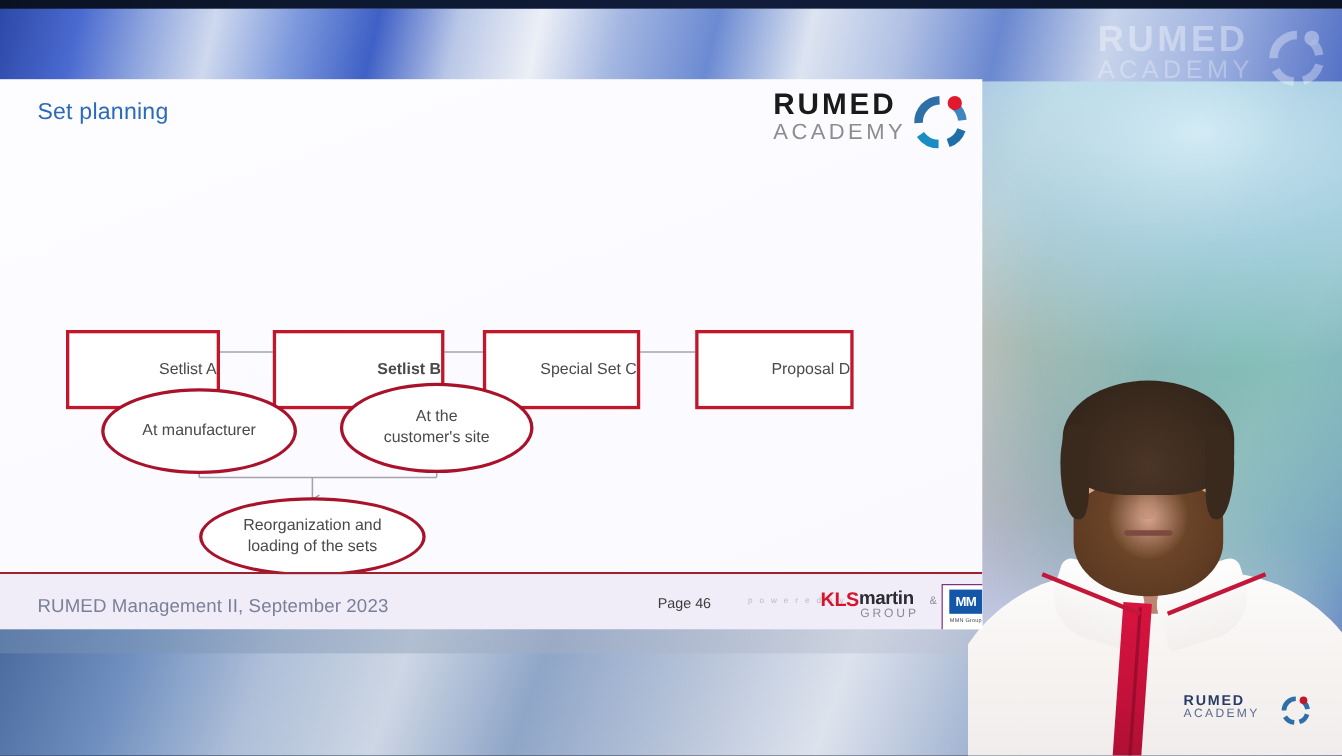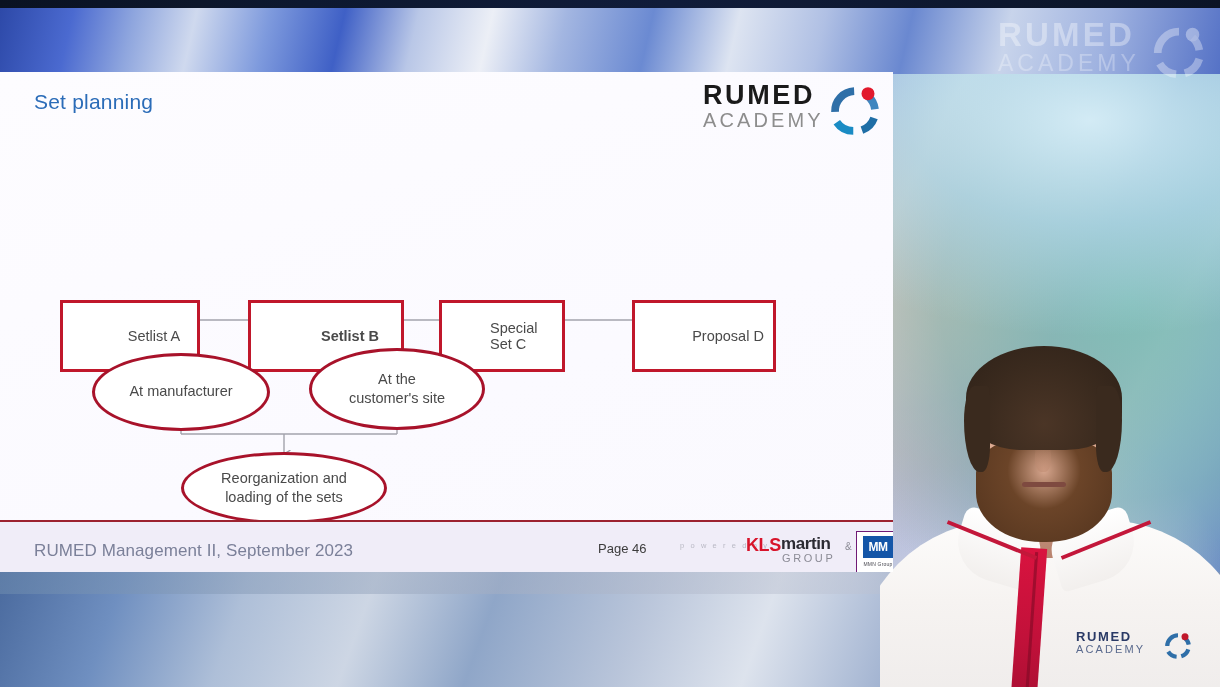--- a/index.html
+++ b/index.html
@@ -184,21 +184,21 @@
 
   
   .diagram { position: absolute; left: 0; top: 0; width: 893px; height: 500px; }
 
   .node-box {
     position: absolute;
     border: 3px solid #c0172b;
     background: #ffffff;
     display: flex;
     align-items: center;
-    justify-content: center;
+    justify-content: flex-end;
     font-size: 14.5px;
     color: #4a4a4a;
     box-sizing: border-box;
     padding-left: 48px;
   }
   .node-ellipse {
     position: absolute;
     border: 3px solid #a8122a;
     background: #ffffff;
     border-radius: 50%;
@@ -356,21 +356,21 @@
         <path d="M284,362 L284,382" marker-end="url(#arrowGray)"></path>
       </g>
     </svg>
 
     <div class="node-box" style="left:60px; top:228px; width:140px; height:72px;">
       <span>Setlist A</span>
     </div>
     <div class="node-box" style="left:248px; top:228px; width:156px; height:72px;font-weight:bold;">
       <span>Setlist B</span>
     </div>
-    <div class="node-box" style="left:439px; top:228px; width:126px; height:72px;">
+    <div class="node-box" style="left:439px; top:228px; width:143px; height:72px;">
       <span>Special Set C</span>
     </div>
     <div class="node-box" style="left:632px; top:228px; width:144px; height:72px;">
       <span>Proposal D</span>
     </div>
 
     <div class="node-ellipse" style="left:92px; top:281px; width:178px; height:78px;">
       <span style="padding:0 14px;">At manufacturer</span>
     </div>
     <div class="node-ellipse" style="left:309px; top:276px; width:176px; height:82px;">

